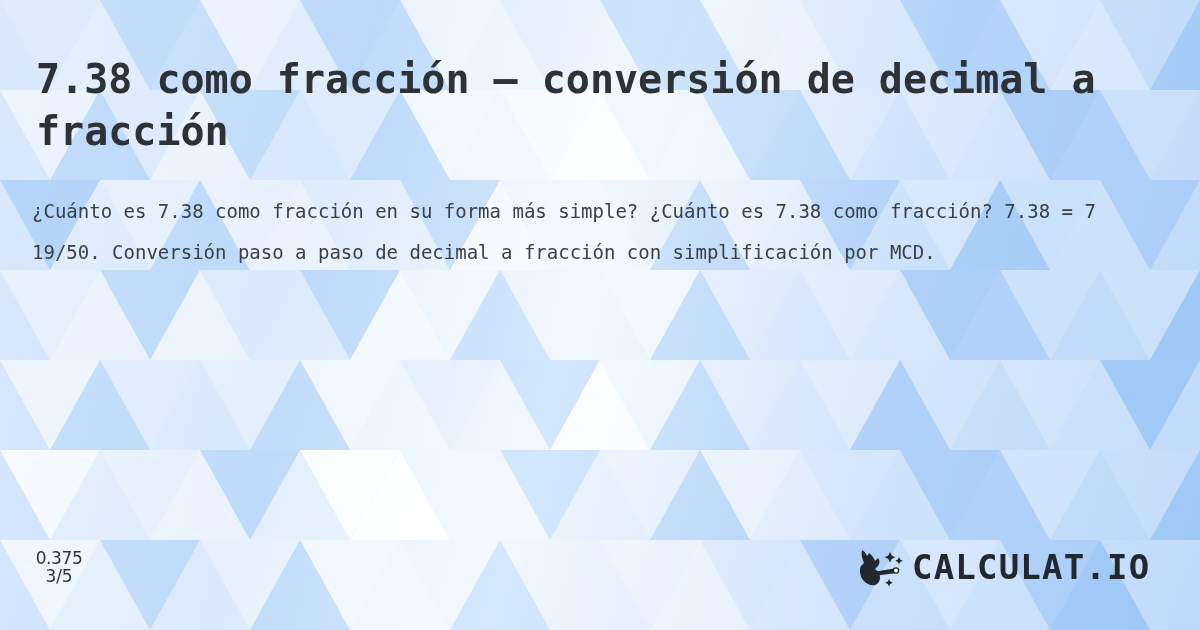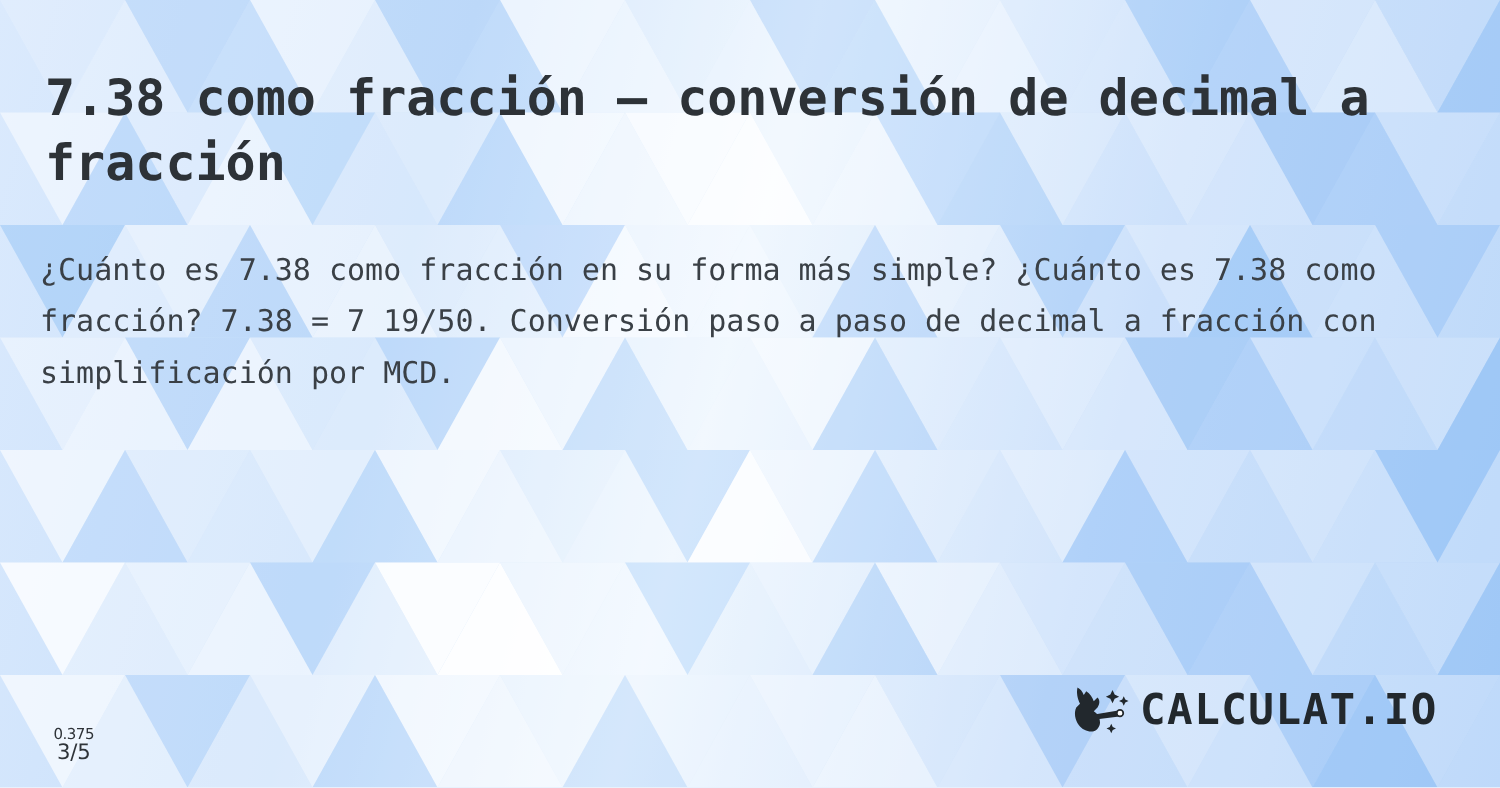--- a/index.html
+++ b/index.html
@@ -47,21 +47,21 @@
     letter-spacing: 0px;
     color: #2d3237;
     white-space: pre-wrap;
   }
 
   .desc {
     position: absolute;
     left: 32px;
     top: 172px;
     width: 1090px;
-    font-size: 24px;
+    font-size: 19px;
     line-height: 41px;
     font-weight: 400;
     color: #3a4046;
   }
 
   .answer {
     position: absolute;
     left: 32px;
     top: 343px;
     width: 1100px;
@@ -84,23 +84,22 @@
     position: absolute;
     left: 26px;
     top: 2px;
     width: 66px;
     text-align: center;
     font-family: "DejaVu Sans", "Liberation Sans", sans-serif;
     color: #2f3439;
     line-height: 1.05;
   }
   .fraction-logo .num {
-    font-size: 12px;
+    font-size: 17px;
     letter-spacing: -0.4px;
-    margin-top: 31px;
   }
   .fraction-logo .frac {
     font-size: 17px;
     letter-spacing: -0.2px;
   }
 
   .footer-title {
     position: absolute;
     left: 100px;
     top: 6px;

